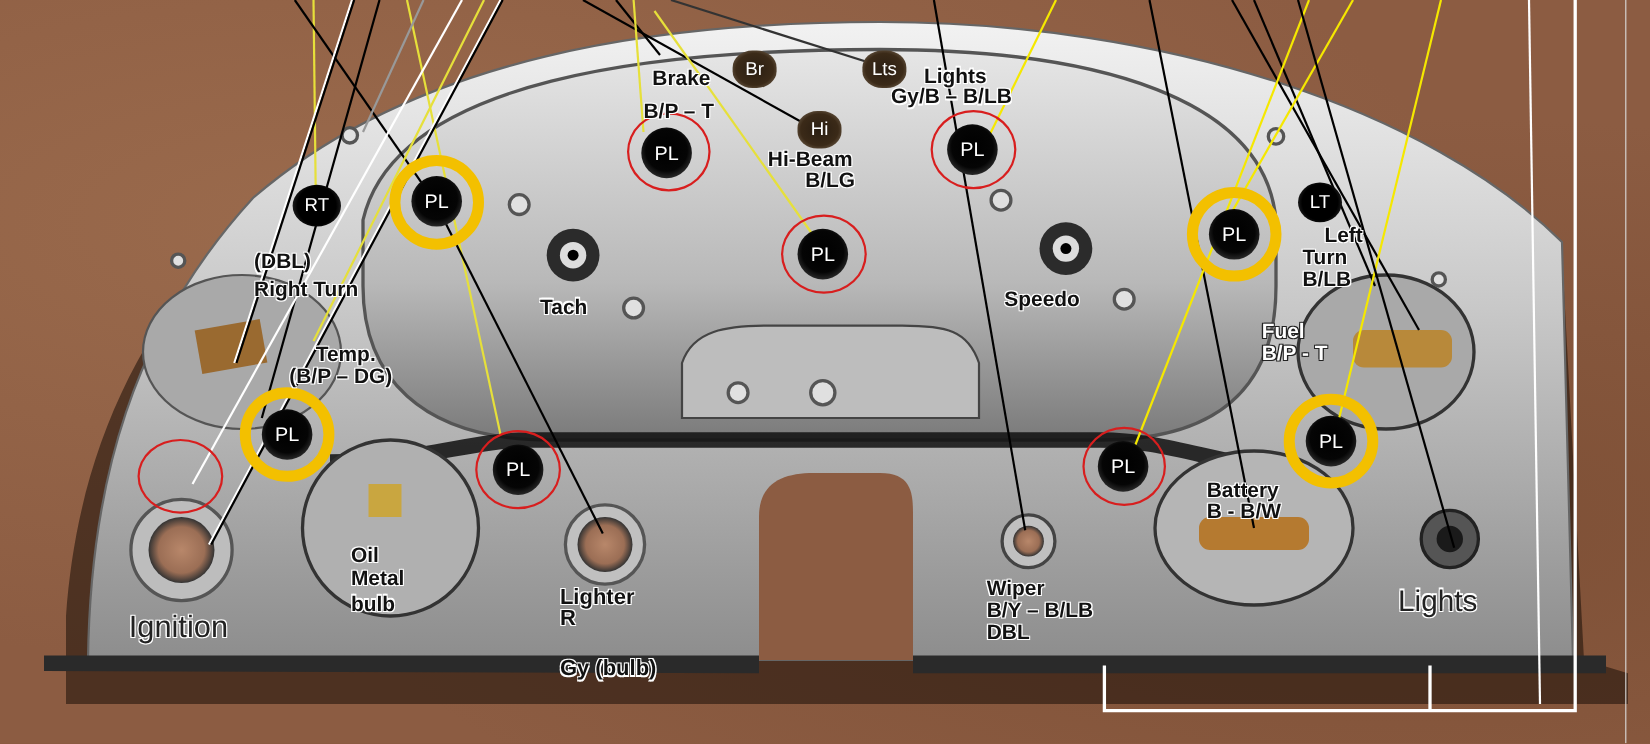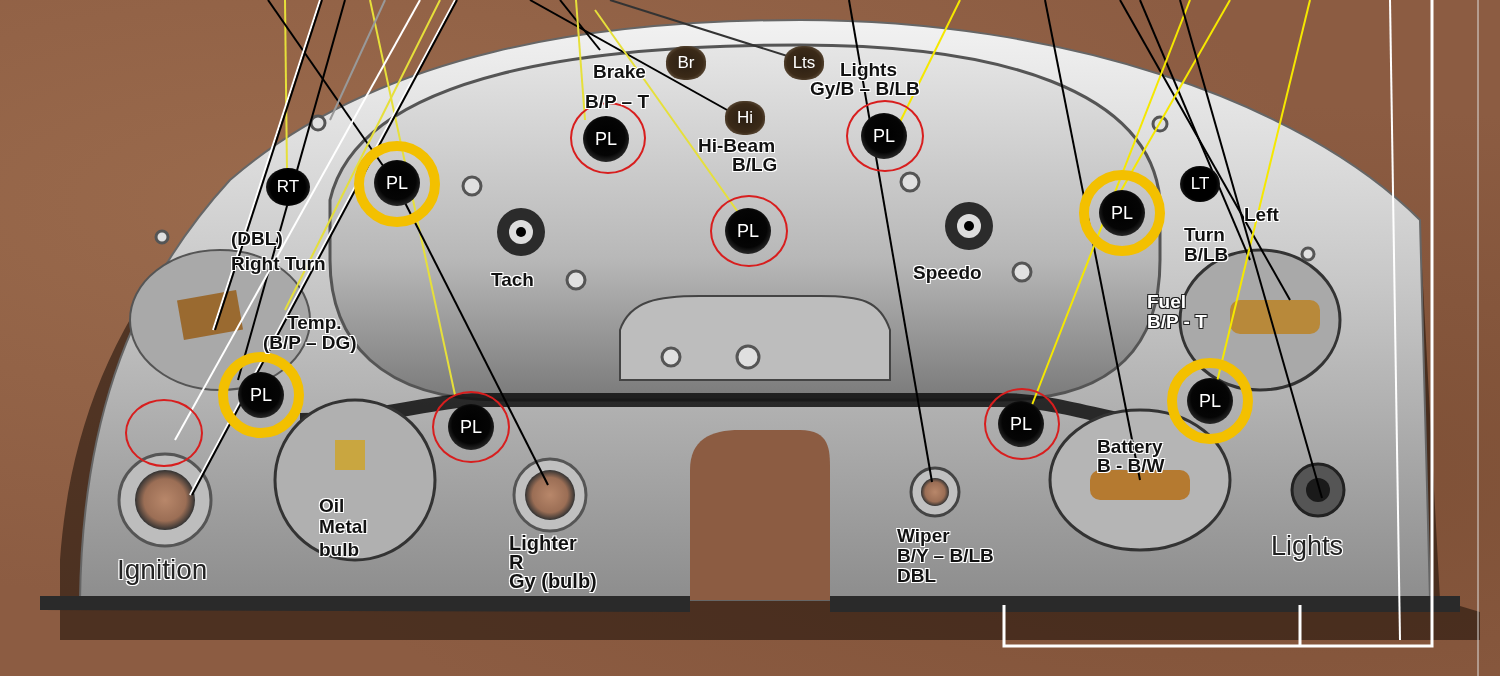--- a/index.html
+++ b/index.html
@@ -174,42 +174,42 @@
   <div class="lbl md" style="left:593px;top:62px;">Brake</div>
   <div class="lbl md" style="left:585px;top:92px;">B/P – T</div>
   <div class="lbl md" style="left:698px;top:136px;">Hi-Beam</div>
   <div class="lbl md" style="left:732px;top:155px;">B/LG</div>
   <div class="lbl md" style="left:840px;top:60px;">Lights</div>
   <div class="lbl md" style="left:810px;top:79px;text-align:right;">Gy/B – B/LB</div>
 
   <div class="lbl md" style="left:231px;top:210px;margin-top:44px;">Right Turn</div>
   <div class="lbl md" style="left:231px;top:229px;text-align:center;">(DBL)</div>
 
-  <div class="lbl md" style="left:1244px;top:205px;">Left</div>
+  <div class="lbl md" style="left:1204px;top:205px;">Left</div>
   <div class="lbl md" style="left:1184px;top:225px;">Turn</div>
   <div class="lbl md" style="left:1184px;top:245px;">B/LB</div>
 
   <div class="lbl md" style="left:491px;top:270px;">Tach</div>
   <div class="lbl md" style="left:913px;top:263px;">Speedo</div>
 
   <div class="lbl md" style="left:287px;top:313px;">Temp.</div>
   <div class="lbl md" style="left:263px;top:333px;">(B/P – DG)</div>
 
   <div class="lbl md inv" style="left:1147px;top:292px;">Fuel</div>
   <div class="lbl md inv" style="left:1147px;top:312px;">B/P - T</div>
 
   <div class="lbl md" style="left:319px;top:496px;">Oil</div>
   <div class="lbl md" style="left:319px;top:517px;">Metal</div>
   <div class="lbl md" style="left:319px;top:540px;">bulb</div>
 
   <div class="lbl big" style="left:117px;top:556px;color:#222;">Ignition</div>
 
   <div class="lbl sm" style="left:509px;top:533px;">Lighter</div>
   <div class="lbl sm" style="left:509px;top:552px;">R</div>
-  <div class="lbl sm" style="left:509px;top:571px;">Gy (bulb)</div>
+  <div class="lbl sm" style="left:509px;top:598px;">Gy (bulb)</div>
 
   <div class="lbl md" style="left:897px;top:526px;">Wiper</div>
   <div class="lbl md" style="left:897px;top:546px;">B/Y – B/LB</div>
   <div class="lbl md" style="left:897px;top:566px;">DBL</div>
 
   <div class="lbl md" style="left:1097px;top:437px;">Battery</div>
   <div class="lbl md" style="left:1097px;top:456px;text-align:center;">B - B/W</div>
 
   <div class="lbl big" style="left:1271px;top:533px;font-size:27px;color:#222;">Lights</div>
 </div>

